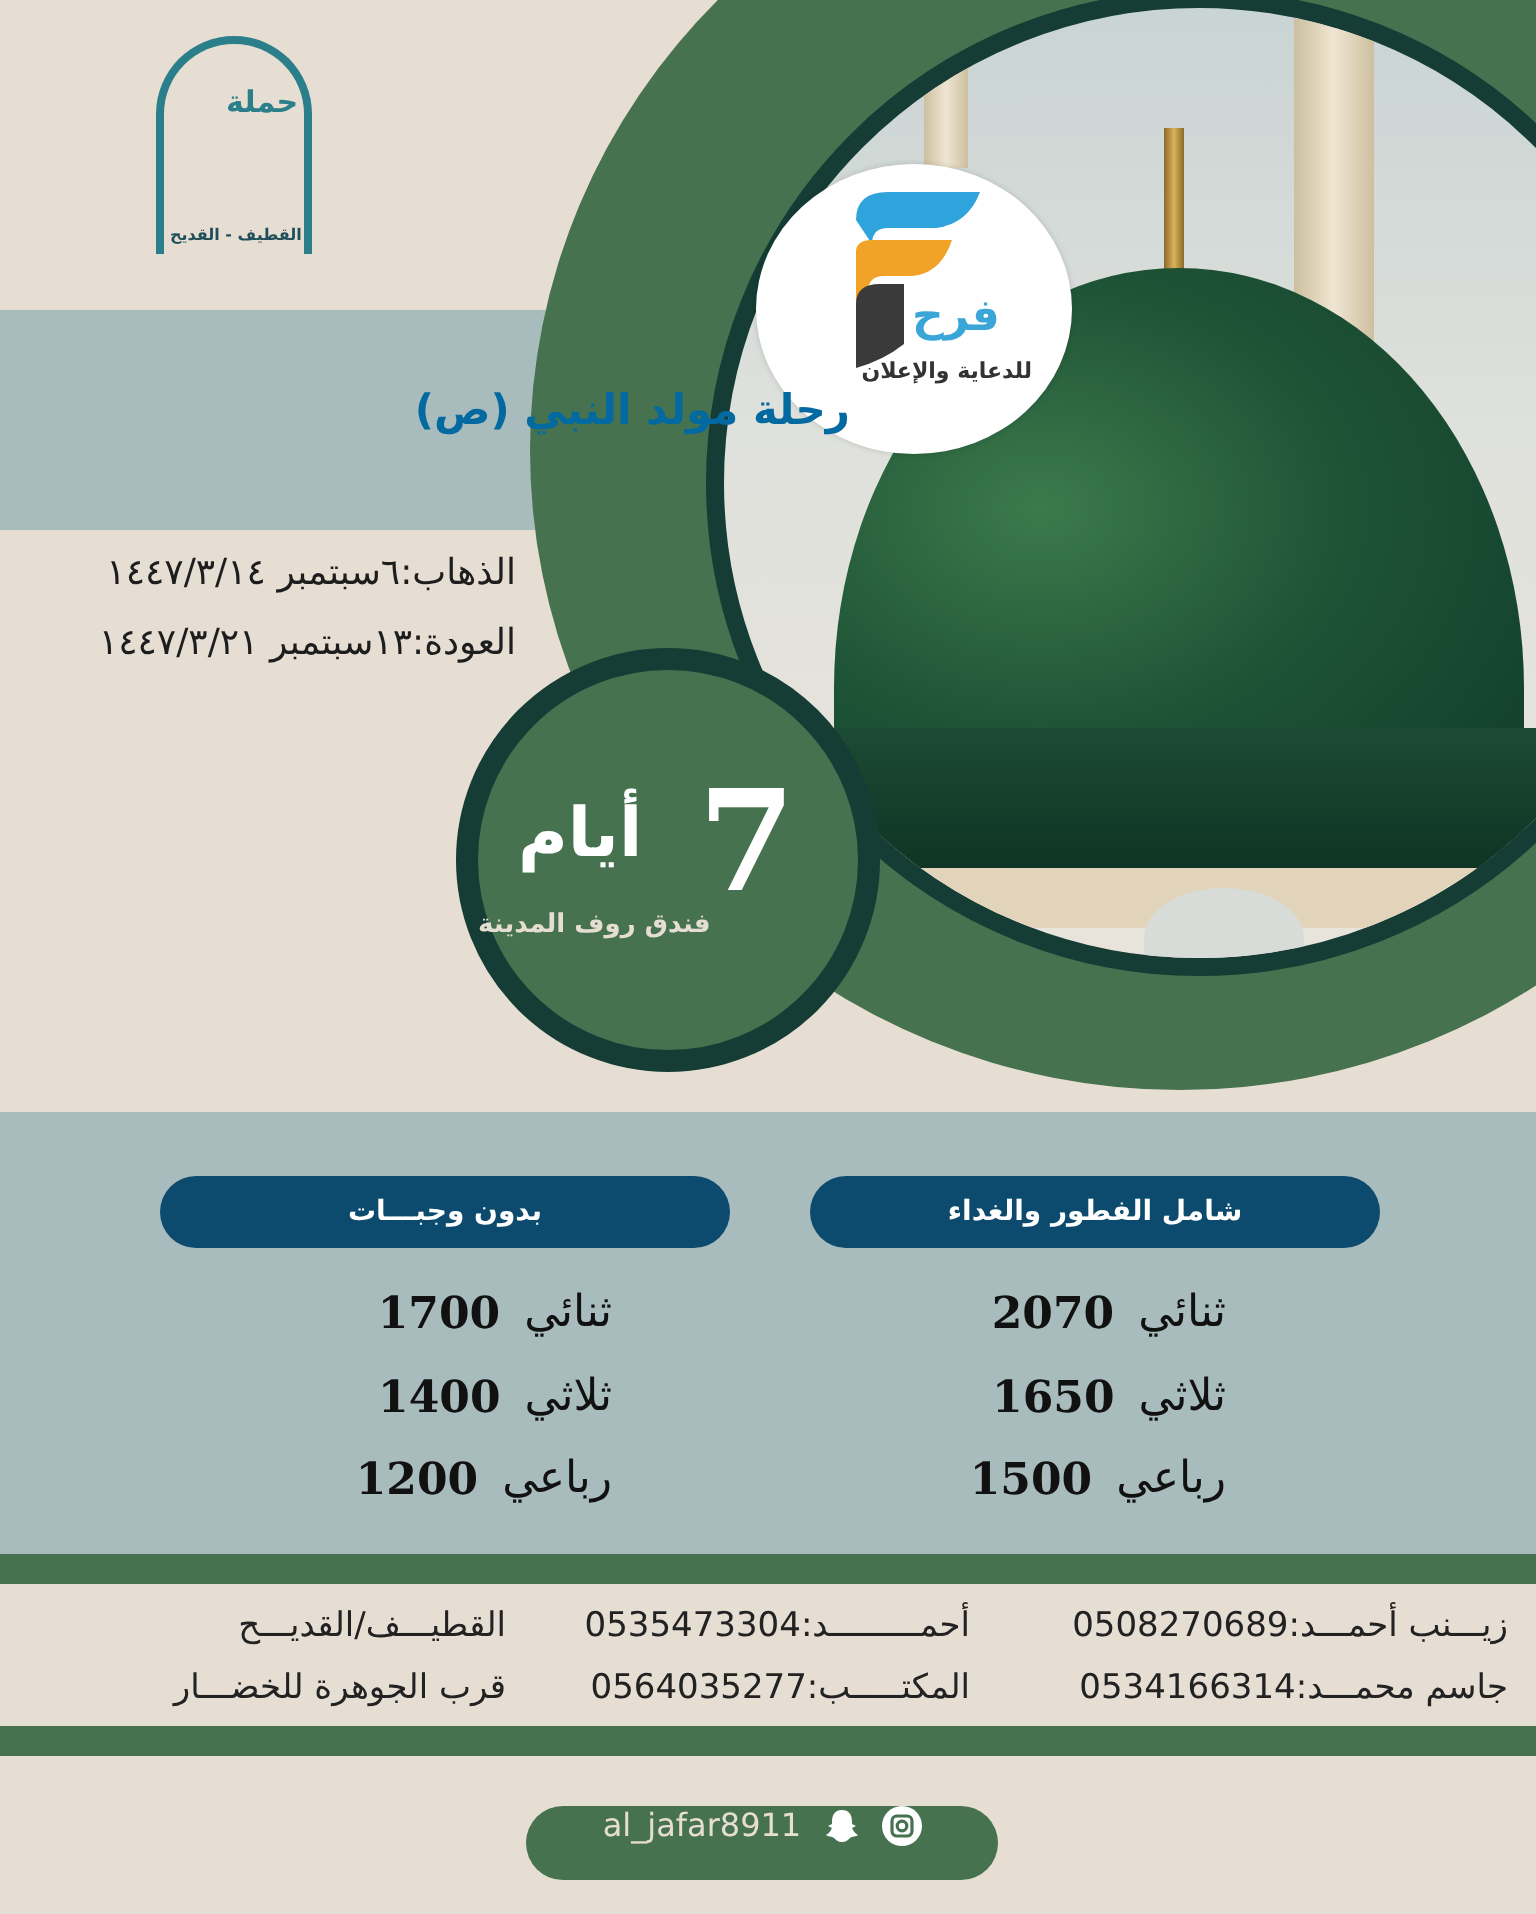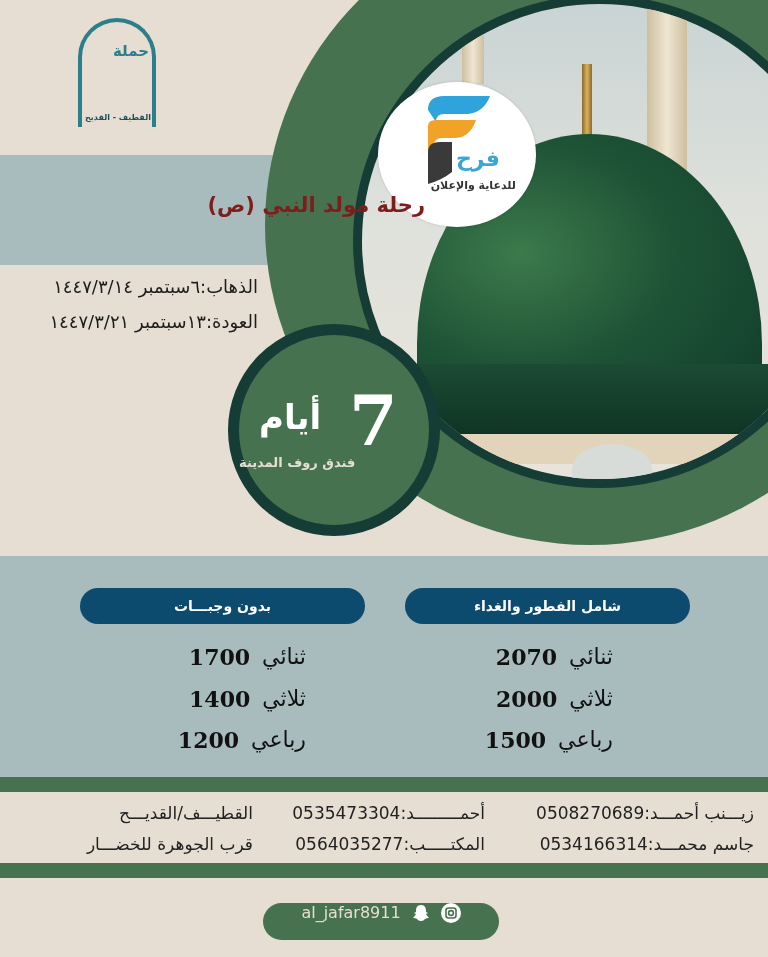--- a/index.html
+++ b/index.html
@@ -30,21 +30,21 @@
   .days-num{position:absolute;left:110px;top:44px;font-size:70px;font-weight:bold;color:#fff;font-family:"DejaVu Serif",serif;}
   .days-word{position:absolute;left:20px;top:62px;font-size:34px;font-weight:bold;color:#fff;}
   .days-hotel{position:absolute;left:0;width:190px;top:120px;text-align:left;font-size:13px;font-weight:bold;color:#e6ded3;}
   
   .brand{left:75px;top:10px;width:100px;height:120px;}
   .brand-arch{position:absolute;left:3px;top:8px;width:70px;height:105px;border:4px solid #2a7f8a;border-bottom:none;border-radius:40px 40px 0 0;}
   .brand-t1{position:absolute;left:38px;top:32px;font-size:15px;color:#2a7f8a;font-weight:bold;text-align:right;}
   .brand-t2{position:absolute;left:6px;top:56px;font-size:34px;color:#1f4f5a;font-weight:bold;letter-spacing:-2px;}
   .brand-t3{position:absolute;left:10px;top:103px;font-size:8px;color:#1f4f5a;font-weight:bold;}
   
-  .trip-title{right:343px;top:193px;font-size:21px;font-weight:bold;color:#7f1d1d;direction:rtl;}
+  .trip-title{right:343px;top:193px;font-size:21px;font-weight:bold;color:#0369a1;direction:rtl;}
   .date-line{right:510px;font-size:18px;color:#1d1d1d;direction:rtl;white-space:nowrap;}
   .pill{height:36px;border-radius:18px;background:#0c4a6e;color:#fff;font-weight:bold;font-size:14px;display:flex;align-items:center;justify-content:center;direction:rtl;}
   .price-row{font-size:22px;color:#111;direction:rtl;white-space:nowrap;display:flex;gap:12px;}
   .price-num{font-family:"DejaVu Serif",serif;font-weight:bold;}
   .contact{font-size:17px;color:#222;direction:rtl;white-space:nowrap;}
   .social{left:263px;top:903px;width:236px;height:37px;border-radius:19px;background:#47724f;display:flex;align-items:flex-start;justify-content:center;gap:10px;}
   .handle{color:#e6ded3;font-size:16px;}
   .ico{width:20px;height:20px;display:inline-block;}
 </style>
 </head>
@@ -95,21 +95,21 @@
 
 <div class="abs pill" style="left:405px;top:588px;width:285px;">شامل الفطور والغداء</div>
 <div class="abs pill" style="left:80px;top:588px;width:285px;">بدون وجبـــات</div>
 
 <div class="abs price-row" style="right:155px;top:644px">
   <span>ثنائي</span>
   <span class="price-num">2070</span>
 </div>
 <div class="abs price-row" style="right:155px;top:686px">
   <span>ثلاثي</span>
-  <span class="price-num">2000</span>
+  <span class="price-num">1650</span>
 </div>
 <div class="abs price-row" style="right:155px;top:727px">
   <span>رباعي</span>
   <span class="price-num">1500</span>
 </div>
 
 <div class="abs price-row" style="right:462px;top:644px">
   <span>ثنائي</span>
   <span class="price-num">1700</span>
 </div>

